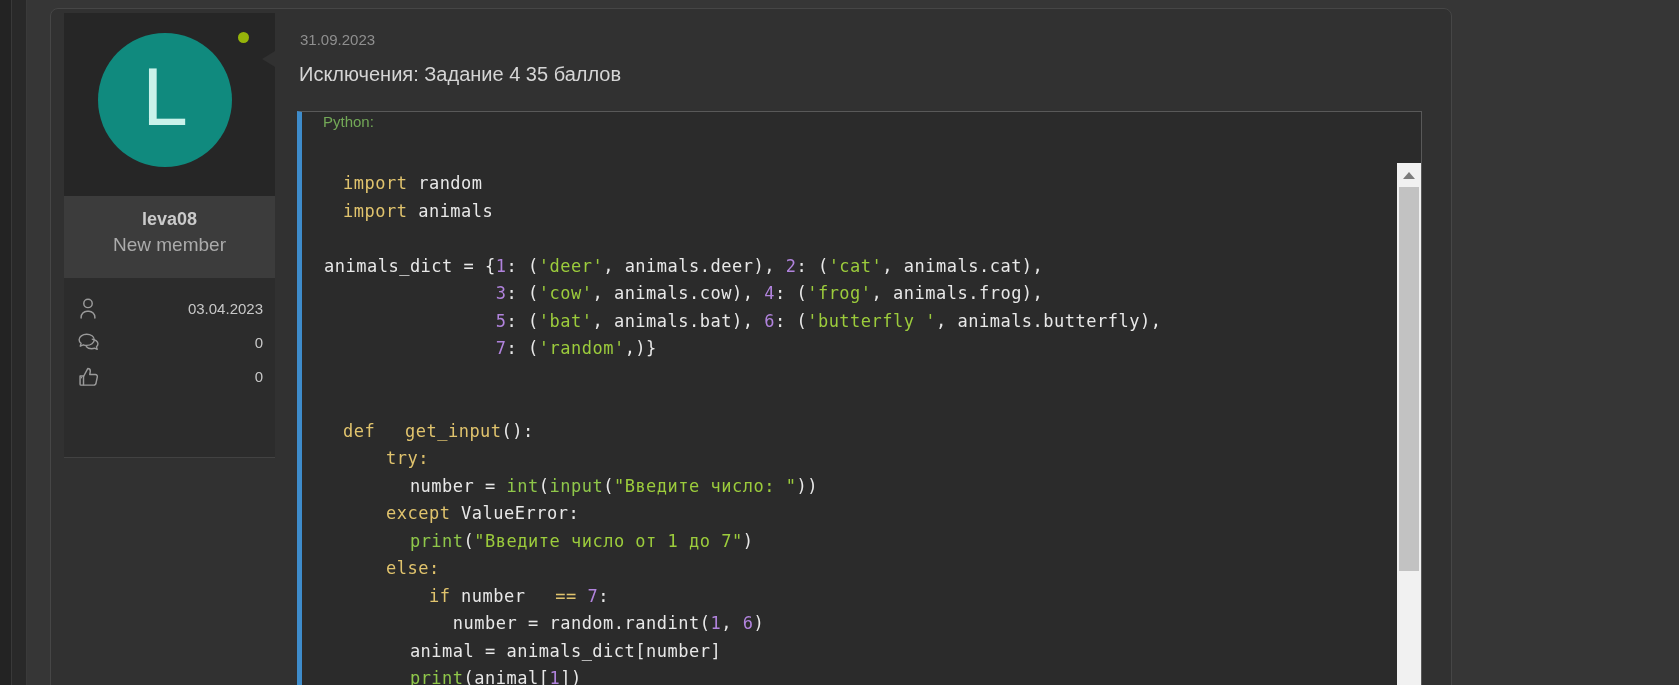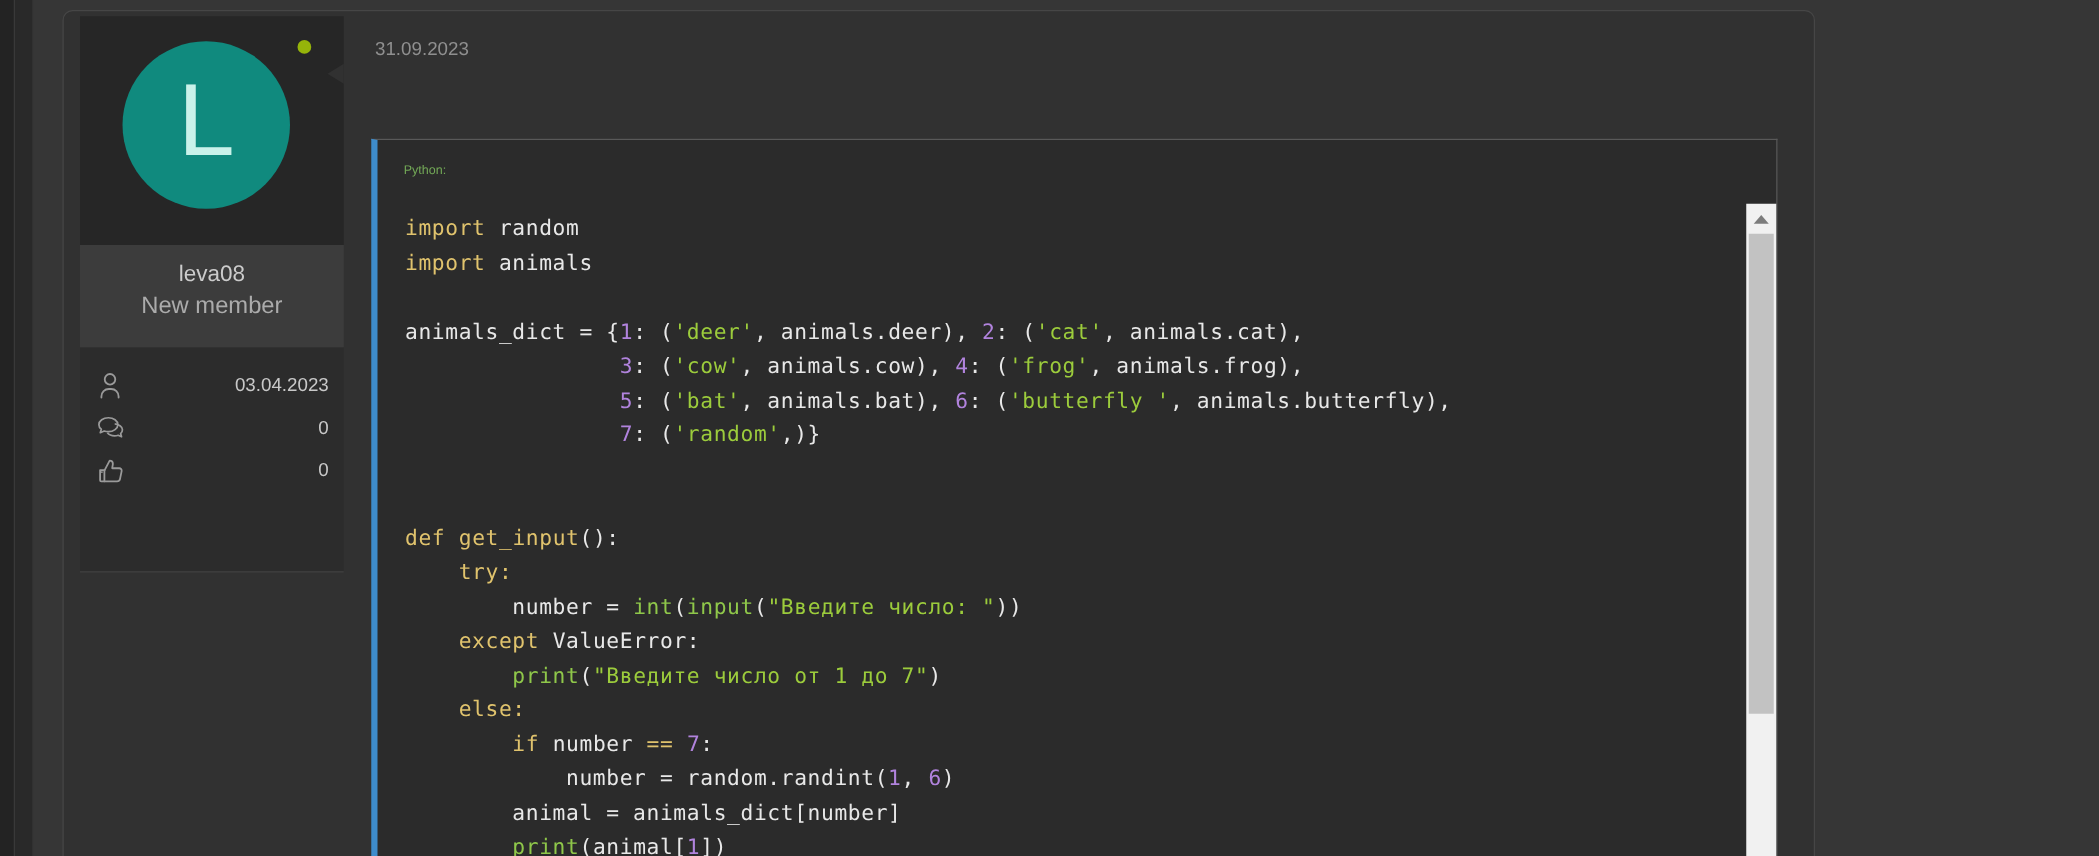--- a/index.html
+++ b/index.html
@@ -20,41 +20,41 @@
   
   .avatar-cell{position:absolute;left:13px;top:4px;width:211px;height:183px;background:#262626;}
   .avatar{position:absolute;left:34px;top:20px;width:134px;height:134px;border-radius:50%;
           background:var(--avatar-bg);display:flex;align-items:center;justify-content:center;cursor:pointer;}
   .avatar span{font-size:82px;line-height:1;color:var(--avatar-letter);transform:translateY(-3px);}
   .online-dot{position:absolute;left:174px;top:19px;width:11px;height:11px;border-radius:50%;background:var(--online-dot);}
   .notch{position:absolute;right:0;top:38px;width:0;height:0;border-style:solid;
          border-width:8px 13px 8px 0;border-color:transparent #313131 transparent transparent;}
 
   .name-strip{position:absolute;left:13px;top:187px;width:211px;height:82px;background:#3c3c3c;text-align:center;}
-  .username{margin-top:13px;font-size:18px;font-weight:normal;color:#cbcbcb;cursor:pointer;}
+  .username{margin-top:13px;font-size:18px;font-weight:bold;color:#cbcbcb;cursor:pointer;}
   .user-title{margin-top:4px;font-size:19px;color:#ababab;}
 
   .stats{position:absolute;left:13px;top:269px;width:211px;height:180px;background:#2c2c2c;
          border-bottom:1px solid #424242;padding-top:13px;}
   .stat-row{display:flex;justify-content:space-between;align-items:center;height:34px;padding:0 12px 0 13px;}
   .stat-row svg{display:block;}
   .stat-value{font-size:15px;color:#c8c8c8;}
 
   
   .post-date{position:absolute;left:249px;top:22px;font-size:15px;color:#8f8f8f;cursor:pointer;}
   .post-title{position:absolute;left:248px;top:54px;font-size:20px;color:#d5d5d5;}
 
   .code-block{position:absolute;left:246px;top:102px;width:1125px;height:698px;background:#2b2b2b;
               border:1px solid #595959;border-left:5px solid var(--code-accent);}
-  .code-label{position:absolute;left:21px;top:19px;font-size:10px;color:var(--label-green);}
+  .code-label{position:absolute;left:21px;top:1px;font-size:15px;color:var(--label-green);}
   .code-scroll{position:absolute;left:0;top:51px;right:24px;bottom:0;overflow:hidden;}
   .code-lines{padding:7px 0 0 22px;font-family:"DejaVu Sans Mono",monospace;font-size:17px;
               line-height:27.5px;letter-spacing:0.5px;white-space:pre;color:var(--tok-p);}
   .code-line{height:27.5px;}
-  .tok-kw{color:var(--tok-kw);} .tok-str{color:var(--tok-str);} .tok-num{color:var(--tok-num);}
+  .tok-kw{color:var(--tok-kw);margin-left:19px;} .tok-str{color:var(--tok-str);} .tok-num{color:var(--tok-num);}
   .tok-bi{color:var(--tok-bi);} .tok-p{color:var(--tok-p);}
 
   
   .scrollbar{position:absolute;right:0;top:51px;bottom:0;width:24px;background:#f1f1f1;}
   .sb-btn{height:24px;display:flex;align-items:center;justify-content:center;cursor:pointer;}
   .sb-arrow{width:0;height:0;border-left:6px solid transparent;border-right:6px solid transparent;
             border-bottom:7px solid #7c7c7c;}
   .sb-thumb{position:absolute;top:24px;left:2px;right:2px;height:384px;background:#c2c2c2;cursor:pointer;}
 </style>
 </head>
@@ -103,20 +103,21 @@
           <path d="M3.2 11.5h3.6V21H4.2a1 1 0 0 1-1-1v-8.5z"></path>
           <path d="M6.8 12l4.4-8.3c1.6 0 2.7 1.1 2.7 2.7L13.3 10h5.9a2 2 0 0 1 2 2.4l-1.3 6.3A2.6 2.6 0 0 1 17.4 21H6.8"></path>
           <path d="M4.1 13.2h1.2"></path>
         </svg>
       </span>
       <span class="stat-value">0</span>
     </div>
   </div>
 
   <div class="post-date">31.09.2023</div>
+  <div class="post-title">Исключения: Задание 4 35 баллов</div>
 
   <div class="code-block">
     <div class="code-label">Python:</div>
     <div class="code-scroll">
       <div class="code-lines"><div class="code-line"><span class="tok-kw">import</span><span class="tok-p"> random</span></div><div class="code-line"><span class="tok-kw">import</span><span class="tok-p"> animals</span></div><div class="code-line"></div><div class="code-line"><span class="tok-p">animals_dict = {</span><span class="tok-num">1</span><span class="tok-p">: (</span><span class="tok-str">'deer'</span><span class="tok-p">, animals.deer), </span><span class="tok-num">2</span><span class="tok-p">: (</span><span class="tok-str">'cat'</span><span class="tok-p">, animals.cat),</span></div><div class="code-line"><span class="tok-p">                </span><span class="tok-num">3</span><span class="tok-p">: (</span><span class="tok-str">'cow'</span><span class="tok-p">, animals.cow), </span><span class="tok-num">4</span><span class="tok-p">: (</span><span class="tok-str">'frog'</span><span class="tok-p">, animals.frog),</span></div><div class="code-line"><span class="tok-p">                </span><span class="tok-num">5</span><span class="tok-p">: (</span><span class="tok-str">'bat'</span><span class="tok-p">, animals.bat), </span><span class="tok-num">6</span><span class="tok-p">: (</span><span class="tok-str">'butterfly '</span><span class="tok-p">, animals.butterfly),</span></div><div class="code-line"><span class="tok-p">                </span><span class="tok-num">7</span><span class="tok-p">: (</span><span class="tok-str">'random'</span><span class="tok-p">,)}</span></div><div class="code-line"></div><div class="code-line"></div><div class="code-line"><span class="tok-kw">def</span><span class="tok-p"> </span><span class="tok-kw">get_input</span><span class="tok-p">():</span></div><div class="code-line"><span class="tok-p">    </span><span class="tok-kw">try:</span></div><div class="code-line"><span class="tok-p">        number = </span><span class="tok-bi">int</span><span class="tok-p">(</span><span class="tok-bi">input</span><span class="tok-p">(</span><span class="tok-str">"Введите число: "</span><span class="tok-p">))</span></div><div class="code-line"><span class="tok-p">    </span><span class="tok-kw">except</span><span class="tok-p"> ValueError:</span></div><div class="code-line"><span class="tok-p">        </span><span class="tok-bi">print</span><span class="tok-p">(</span><span class="tok-str">"Введите число от 1 до 7"</span><span class="tok-p">)</span></div><div class="code-line"><span class="tok-p">    </span><span class="tok-kw">else:</span></div><div class="code-line"><span class="tok-p">        </span><span class="tok-kw">if</span><span class="tok-p"> number </span><span class="tok-kw">==</span><span class="tok-p"> </span><span class="tok-num">7</span><span class="tok-p">:</span></div><div class="code-line"><span class="tok-p">            number = random.randint(</span><span class="tok-num">1</span><span class="tok-p">, </span><span class="tok-num">6</span><span class="tok-p">)</span></div><div class="code-line"><span class="tok-p">        animal = animals_dict[number]</span></div><div class="code-line"><span class="tok-p">        </span><span class="tok-bi">print</span><span class="tok-p">(animal[</span><span class="tok-num">1</span><span class="tok-p">])</span></div></div>
     </div>
     <div class="scrollbar">
       <div class="sb-btn">
         <span class="sb-arrow"></span>
       </div>

